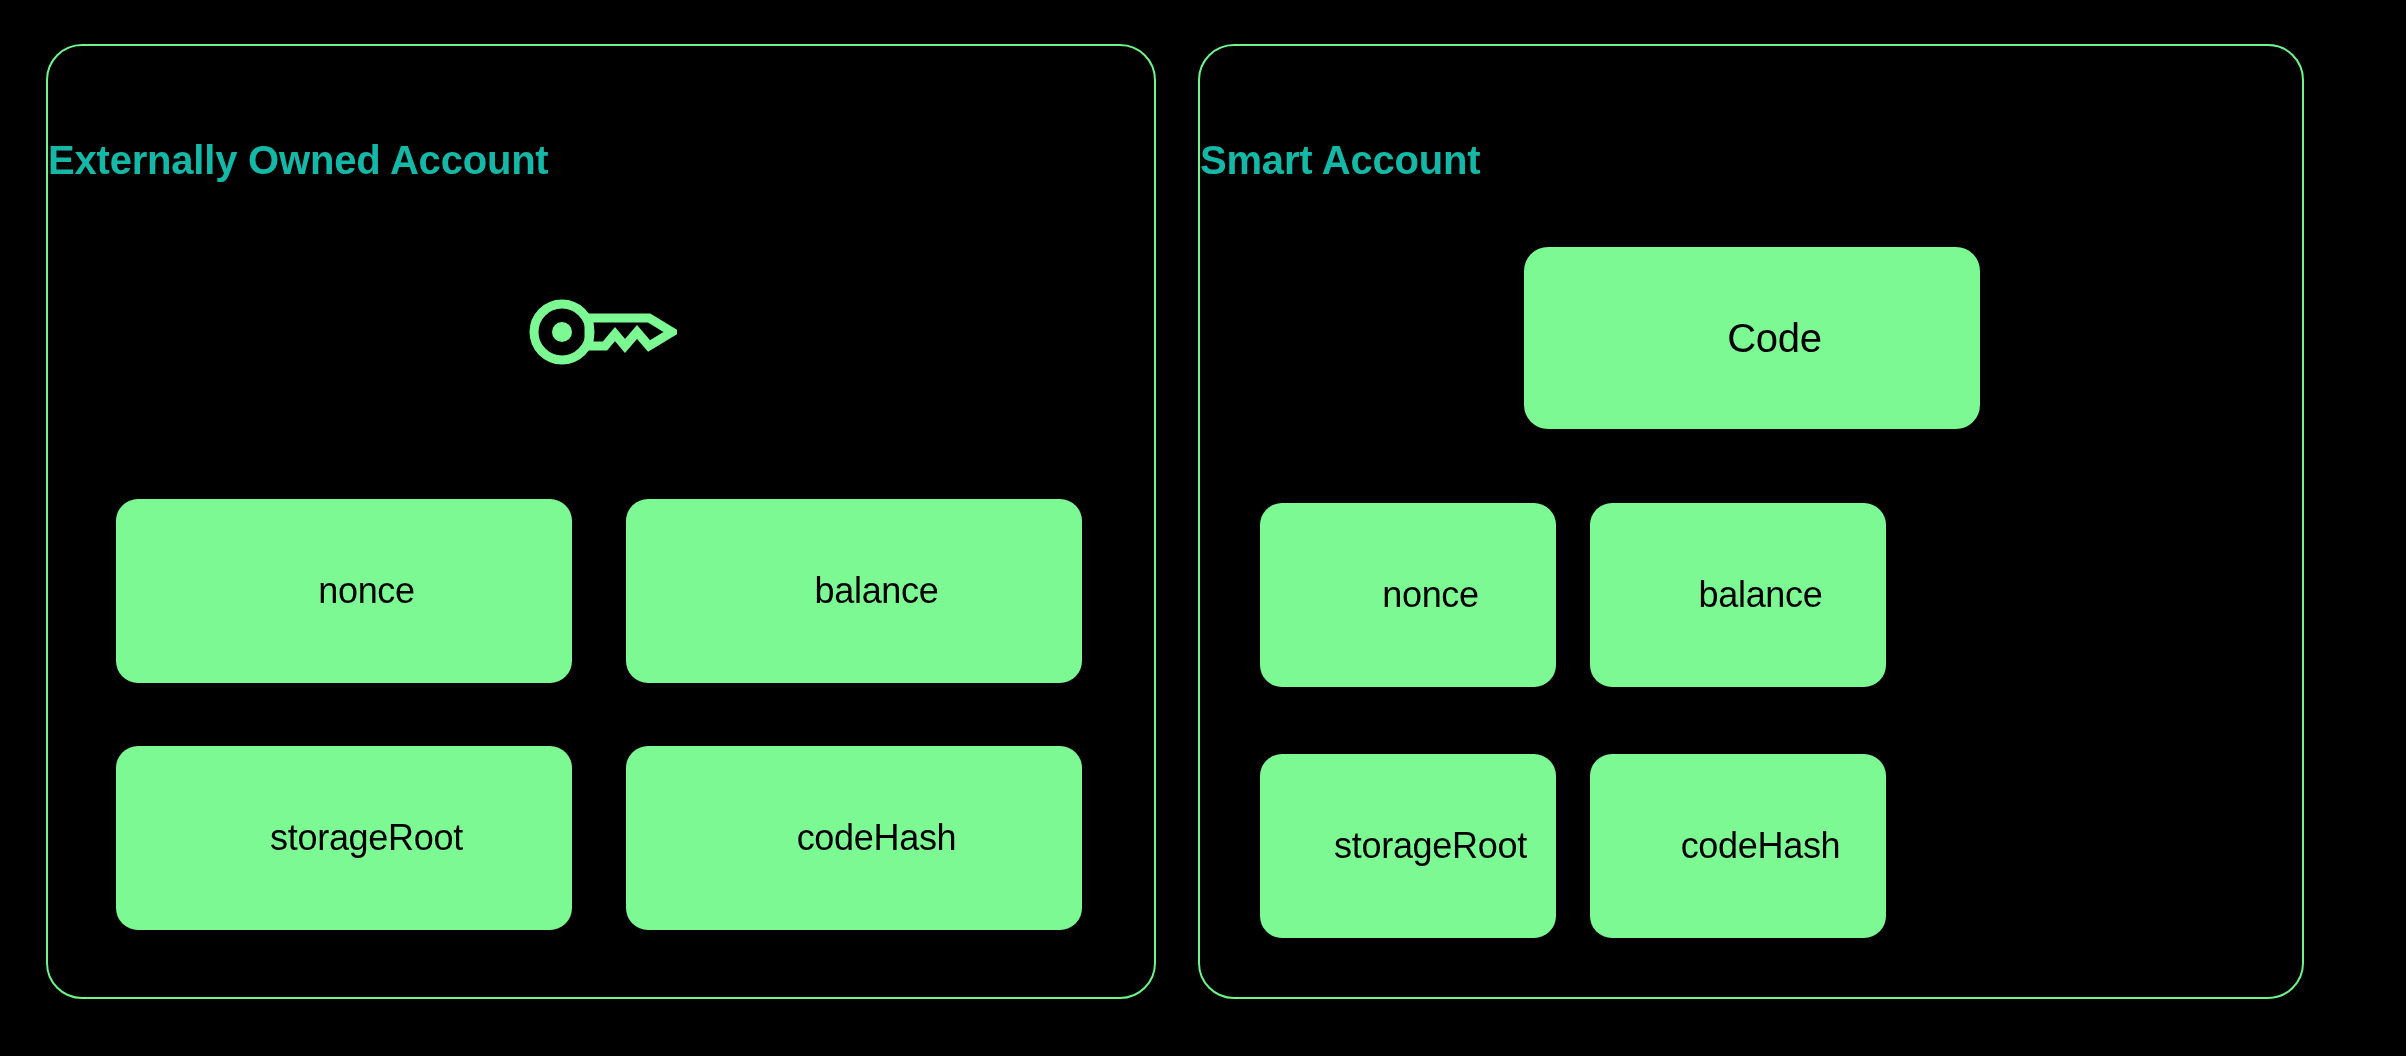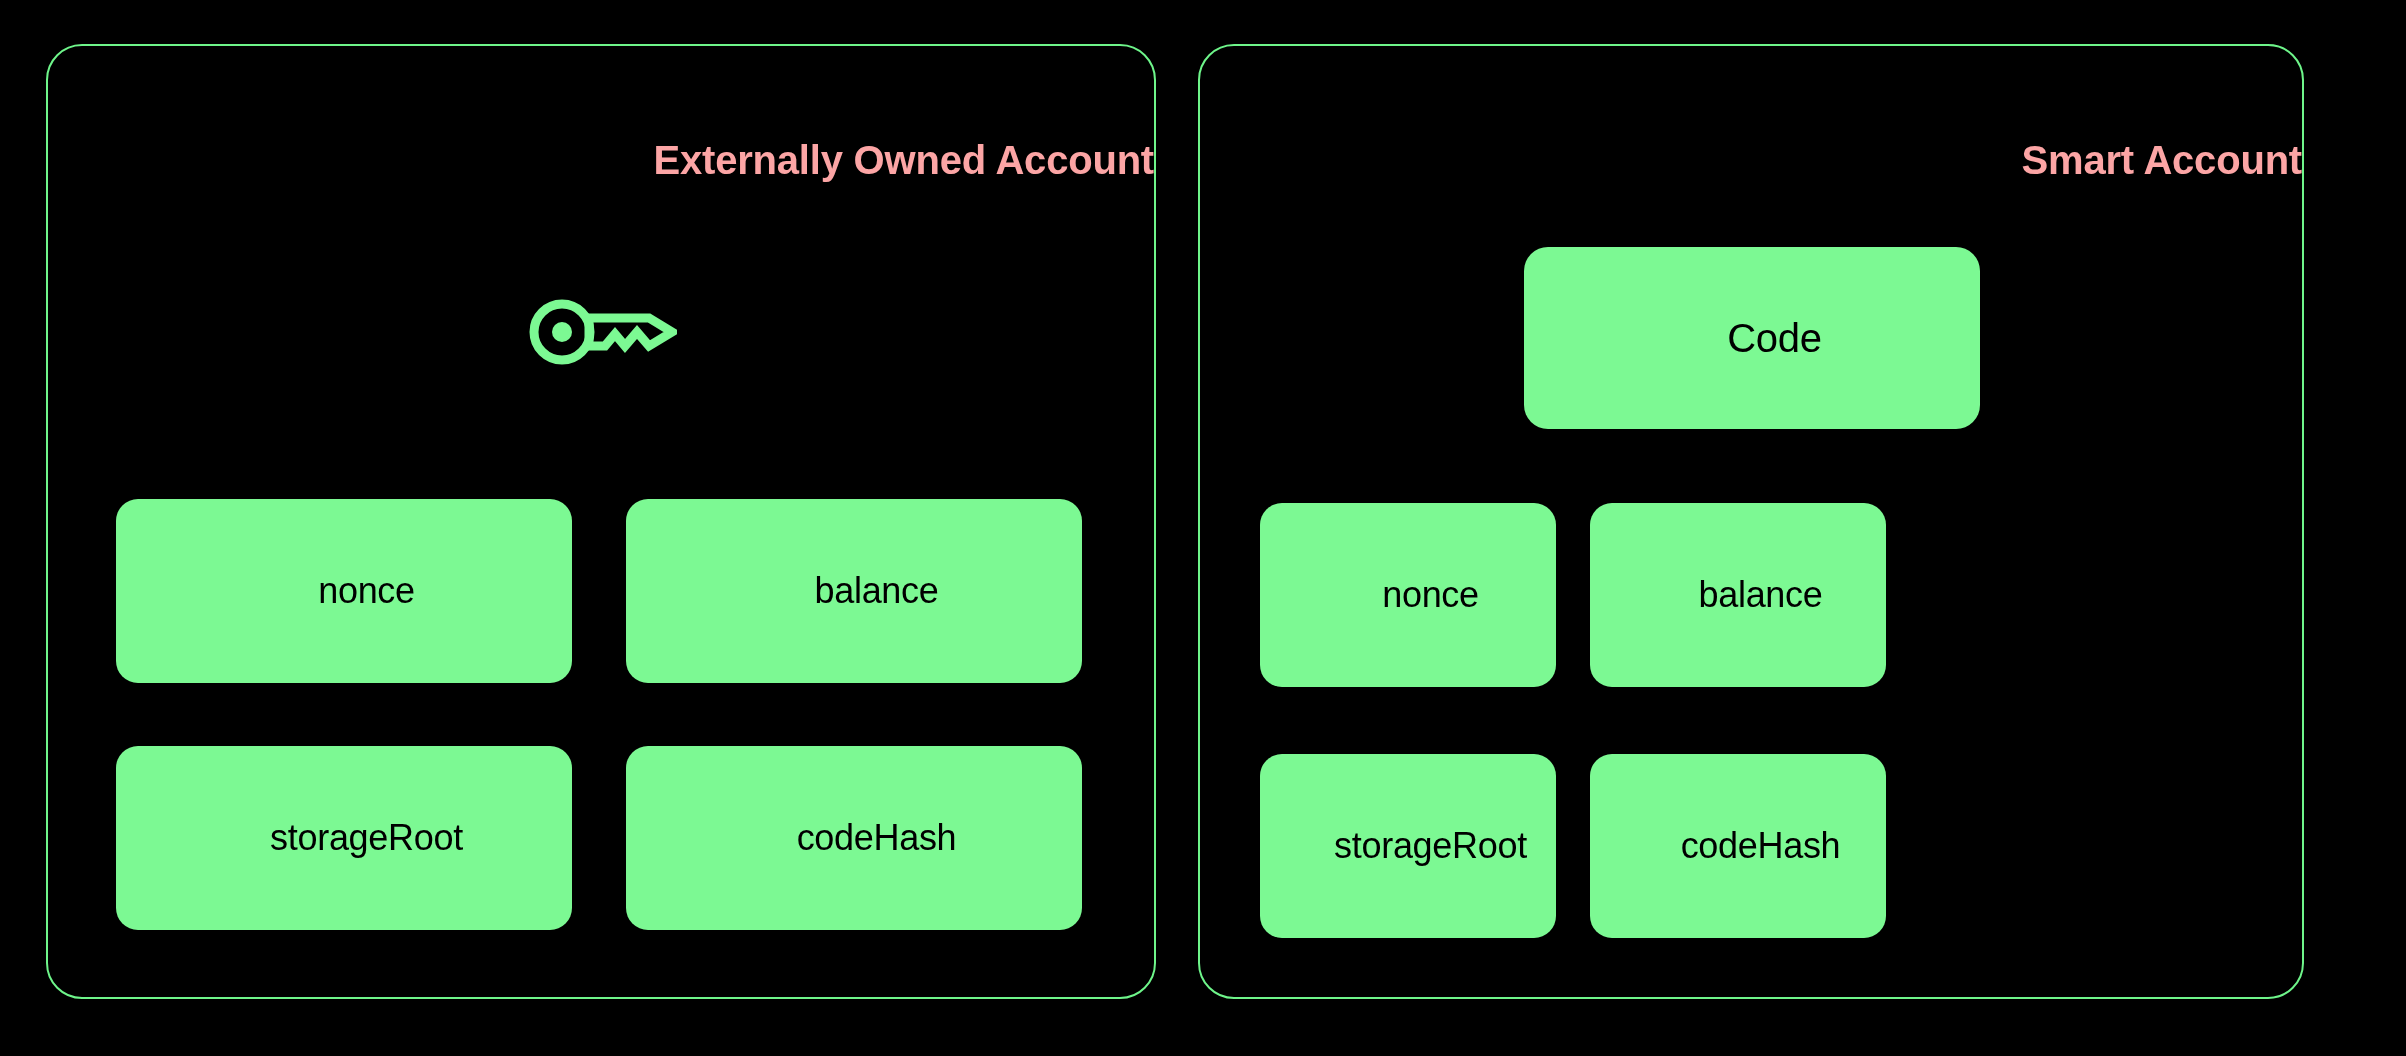--- a/index.html
+++ b/index.html
@@ -41,22 +41,22 @@
     top: 44px;
     width: 1106px;
     height: 955px;
   }
 
   
   .panel-title {
     position: absolute;
     left: 0;
     right: 0;
-    text-align: right;
-    color: #fca5a5;
+    text-align: left;
+    color: #14b8a6;
     font-weight: 700;
     font-size: 40px;
     letter-spacing: -0.2px;
     line-height: 1;
     white-space: nowrap;
   }
   .panel-eoa .panel-title { top: 94px; }
   .panel-sa  .panel-title { top: 94px; }
 
   

